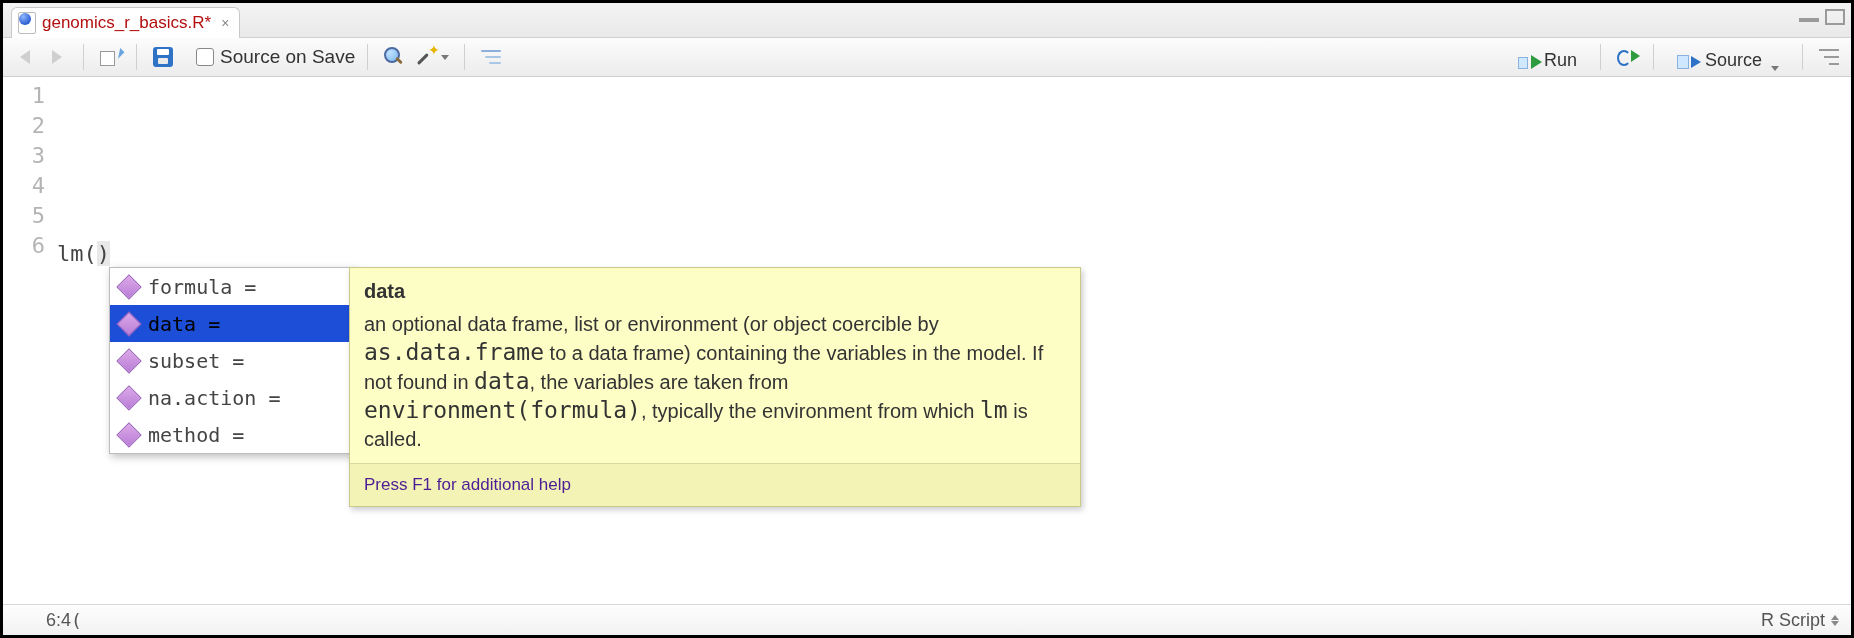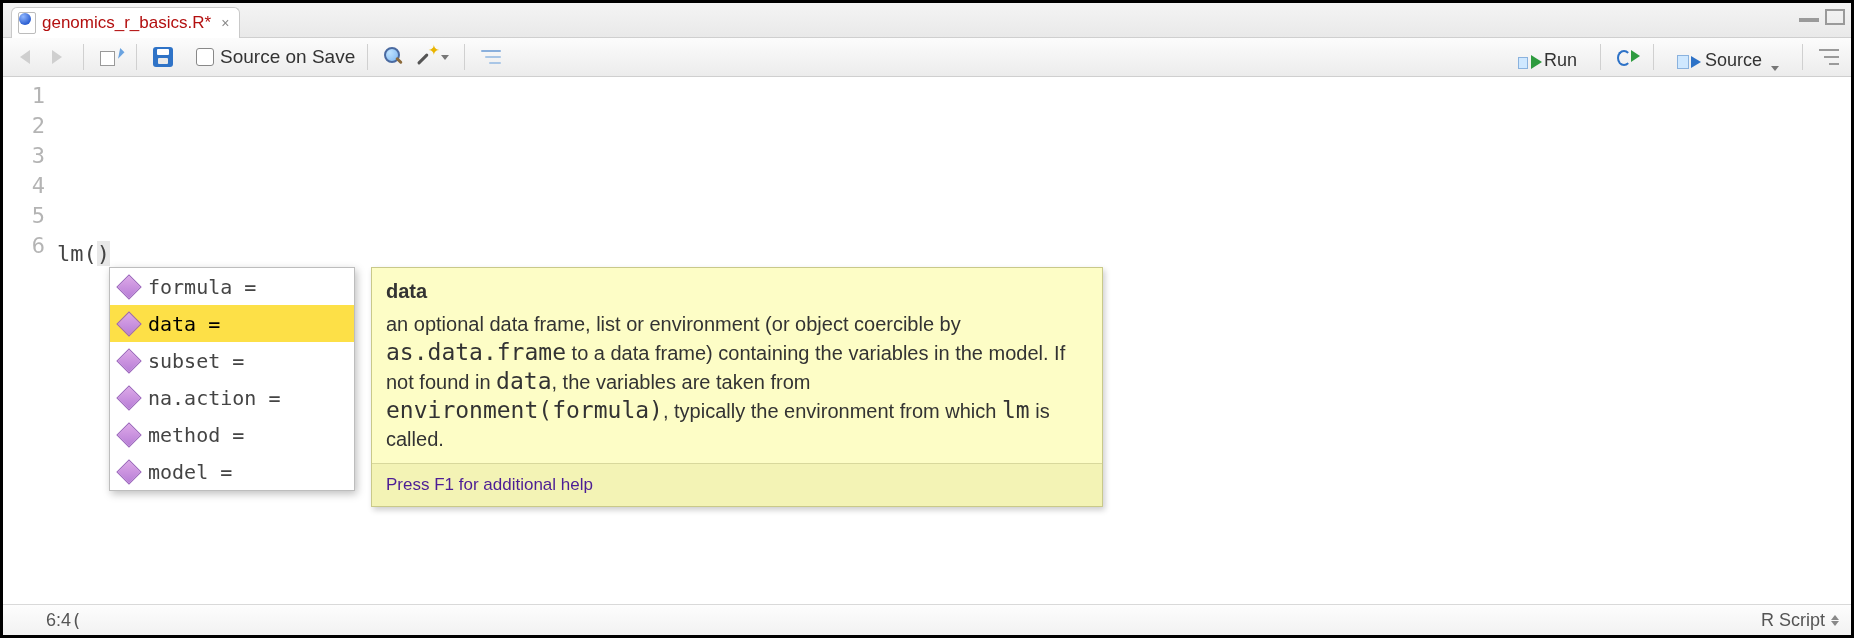--- a/index.html
+++ b/index.html
@@ -186,38 +186,38 @@
     font-family: Menlo, Consolas, monospace;
     font-size:20px;
   }
   .ac-item{
     display:flex;align-items:center;
     height:37px;
     padding:0 10px;
     gap:10px;
   }
   .ac-item.selected{
-    background:#fde047;
+    background:#1d4ed8;
     color:#000;
   }
   .param-icon{
     width:16px;height:16px;
     transform:rotate(45deg);
     background:linear-gradient(135deg,#dda8e8,#b77dd6);
     border:1px solid #9a63bb;
     flex-shrink:0;
   }
   .ac-item.selected .param-icon{
     background:linear-gradient(135deg,#dda8e8,#b77dd6);
   }
 
   
   .tooltip{
     position:absolute;
-    left:314px;
+    left:292px;
     top:190px;
     width:730px;
     background:#fdfdc6;
     border:1px solid #c9c98a;
     box-shadow:2px 3px 6px rgba(0,0,0,0.2);
     font-family:"Lucida Grande","Helvetica Neue",Arial,sans-serif;
     font-size:20px;
     color:#333;
   }
   .tooltip .tt-head{
@@ -376,24 +376,20 @@
             <span>subset =</span>
           </div>
           <div class="ac-item">
             <div class="param-icon"></div>
             <span>na.action =</span>
           </div>
           <div class="ac-item">
             <div class="param-icon"></div>
             <span>method =</span>
           </div>
-          <div class="ac-item">
-            <div class="param-icon"></div>
-            <span>model =</span>
-          </div>
         </div>
 
       <div class="tooltip">
         <div class="tt-head">data</div>
         <div class="tt-body">
           <span>an optional data frame, list or environment (or object coercible by </span><code>as.data.frame</code><span> to a data frame) containing the variables in the model. If not found in </span><code>data</code><span>, the variables are taken from </span><code>environment(formula)</code><span>, typically the environment from which </span><code>lm</code><span> is called.</span>
         </div>
         <div class="tt-foot">Press F1 for additional help</div>
       </div>
     </div>

